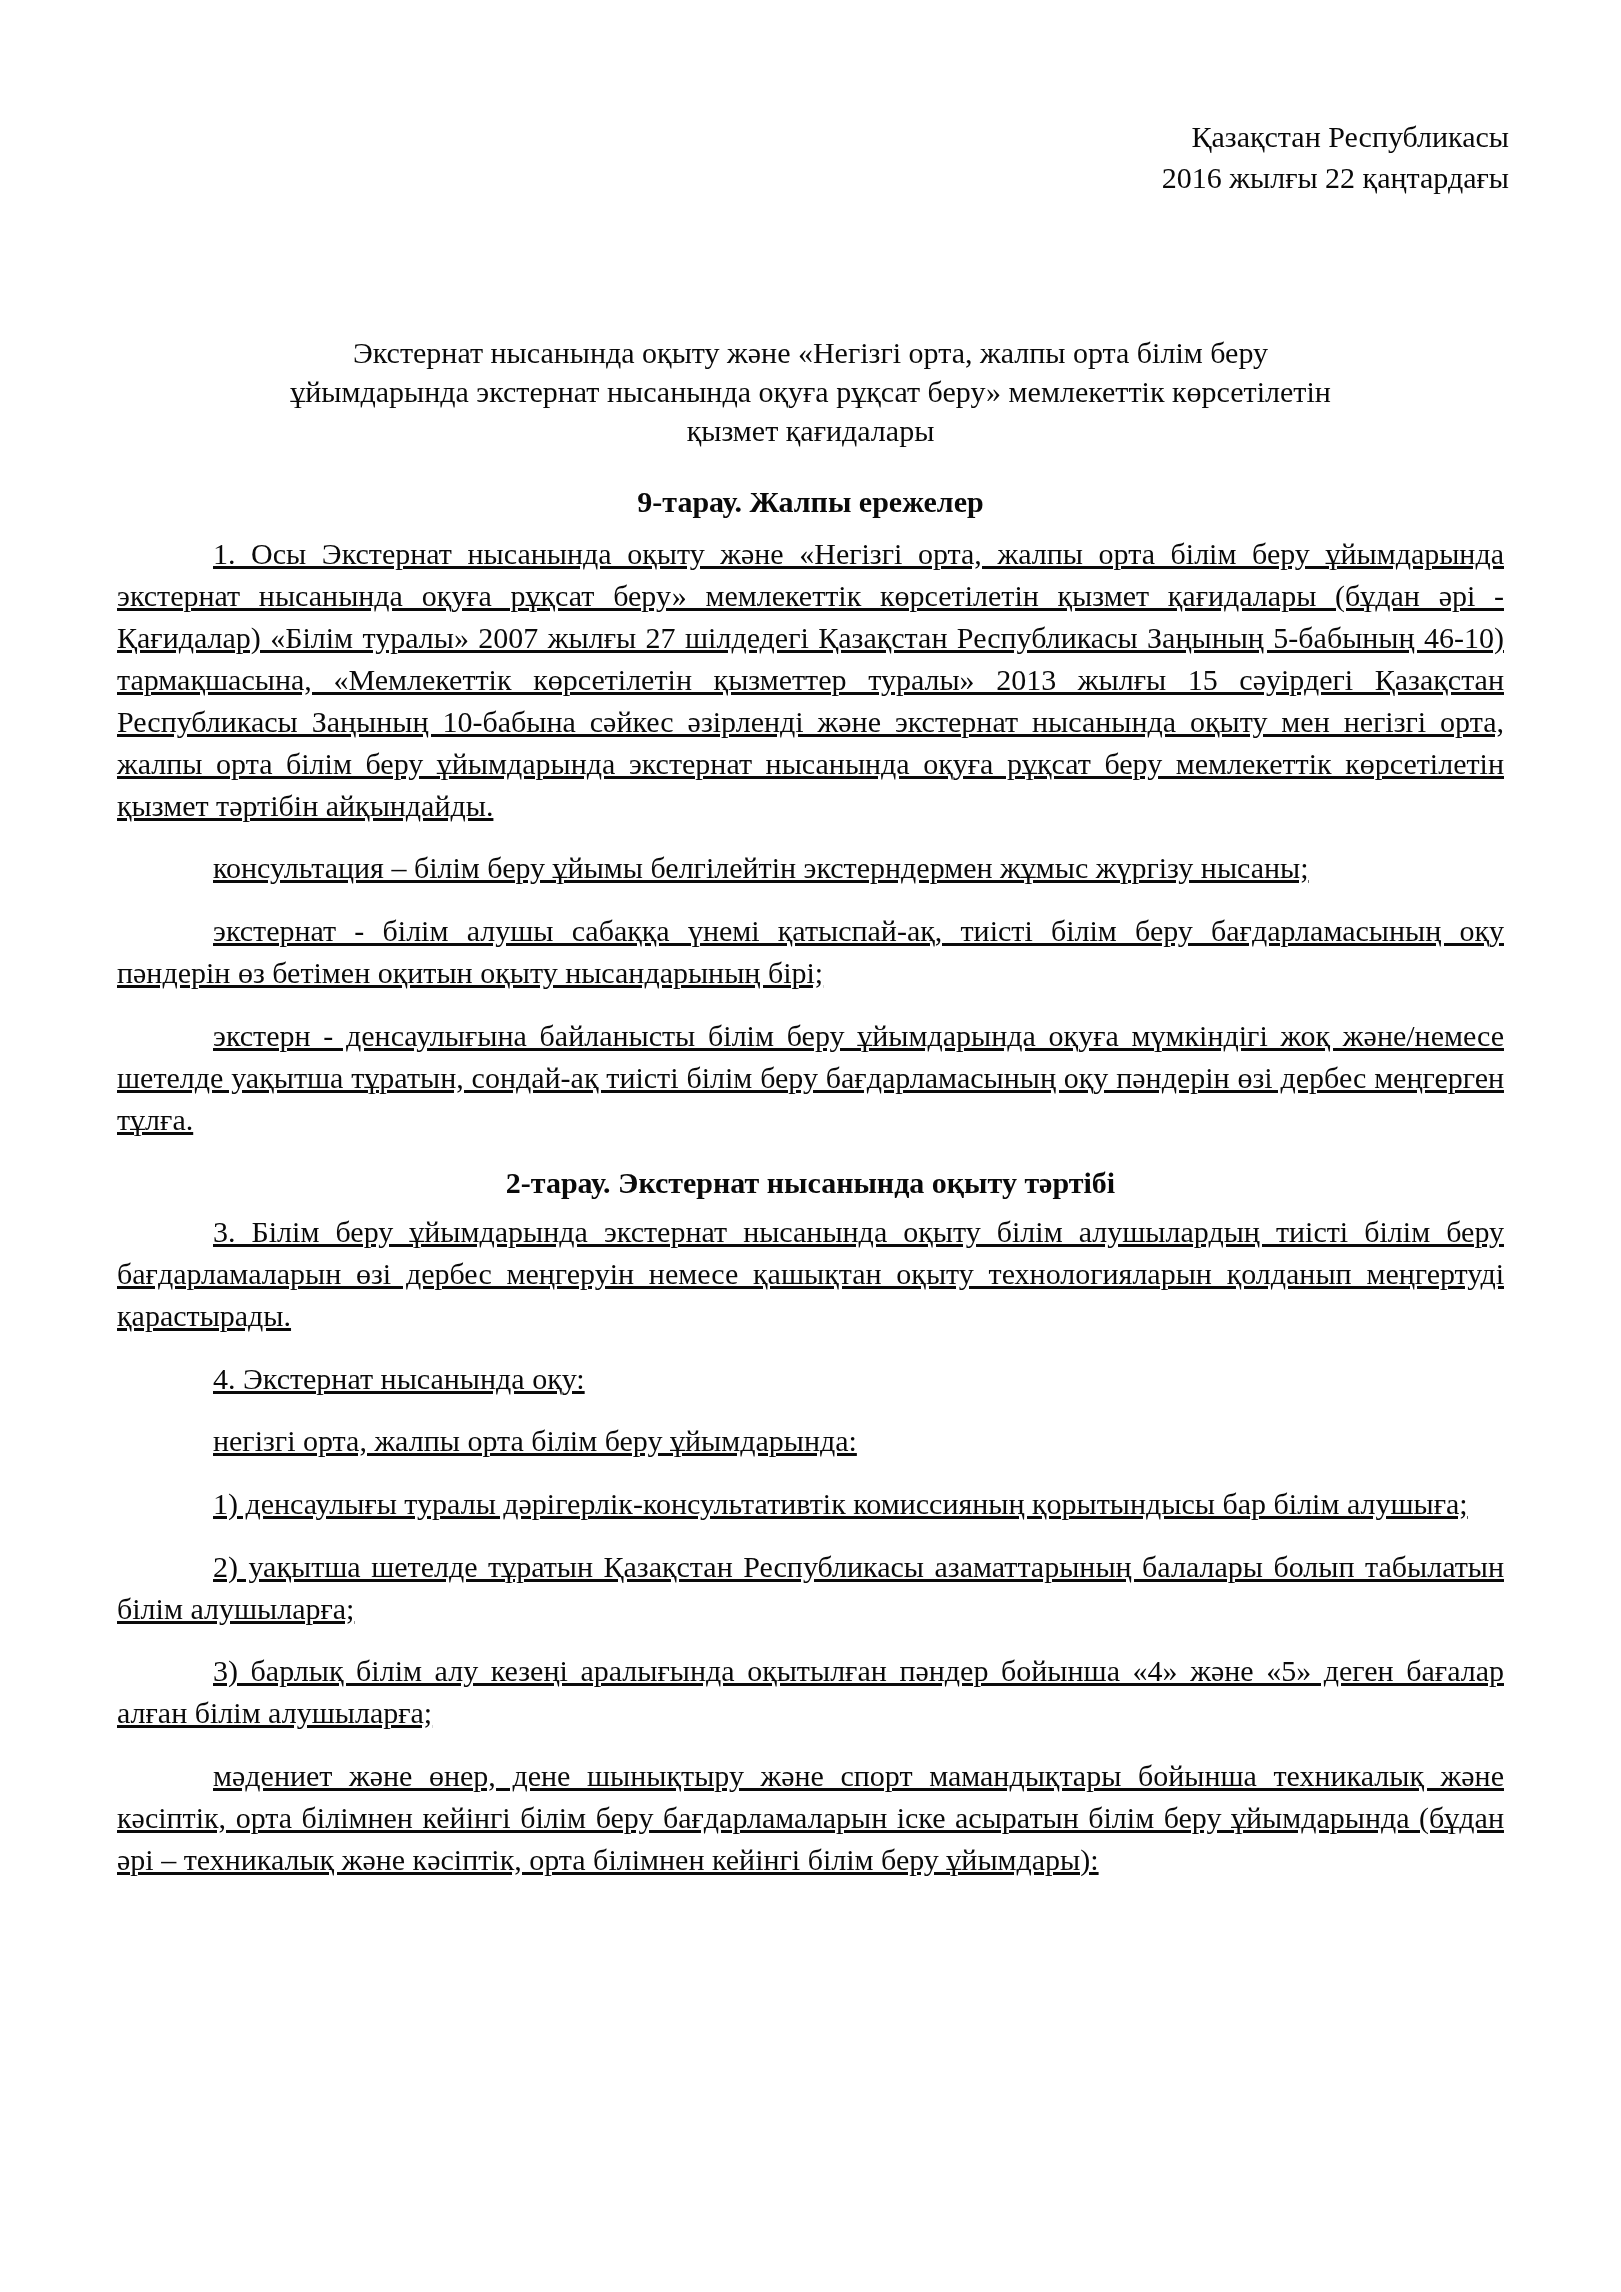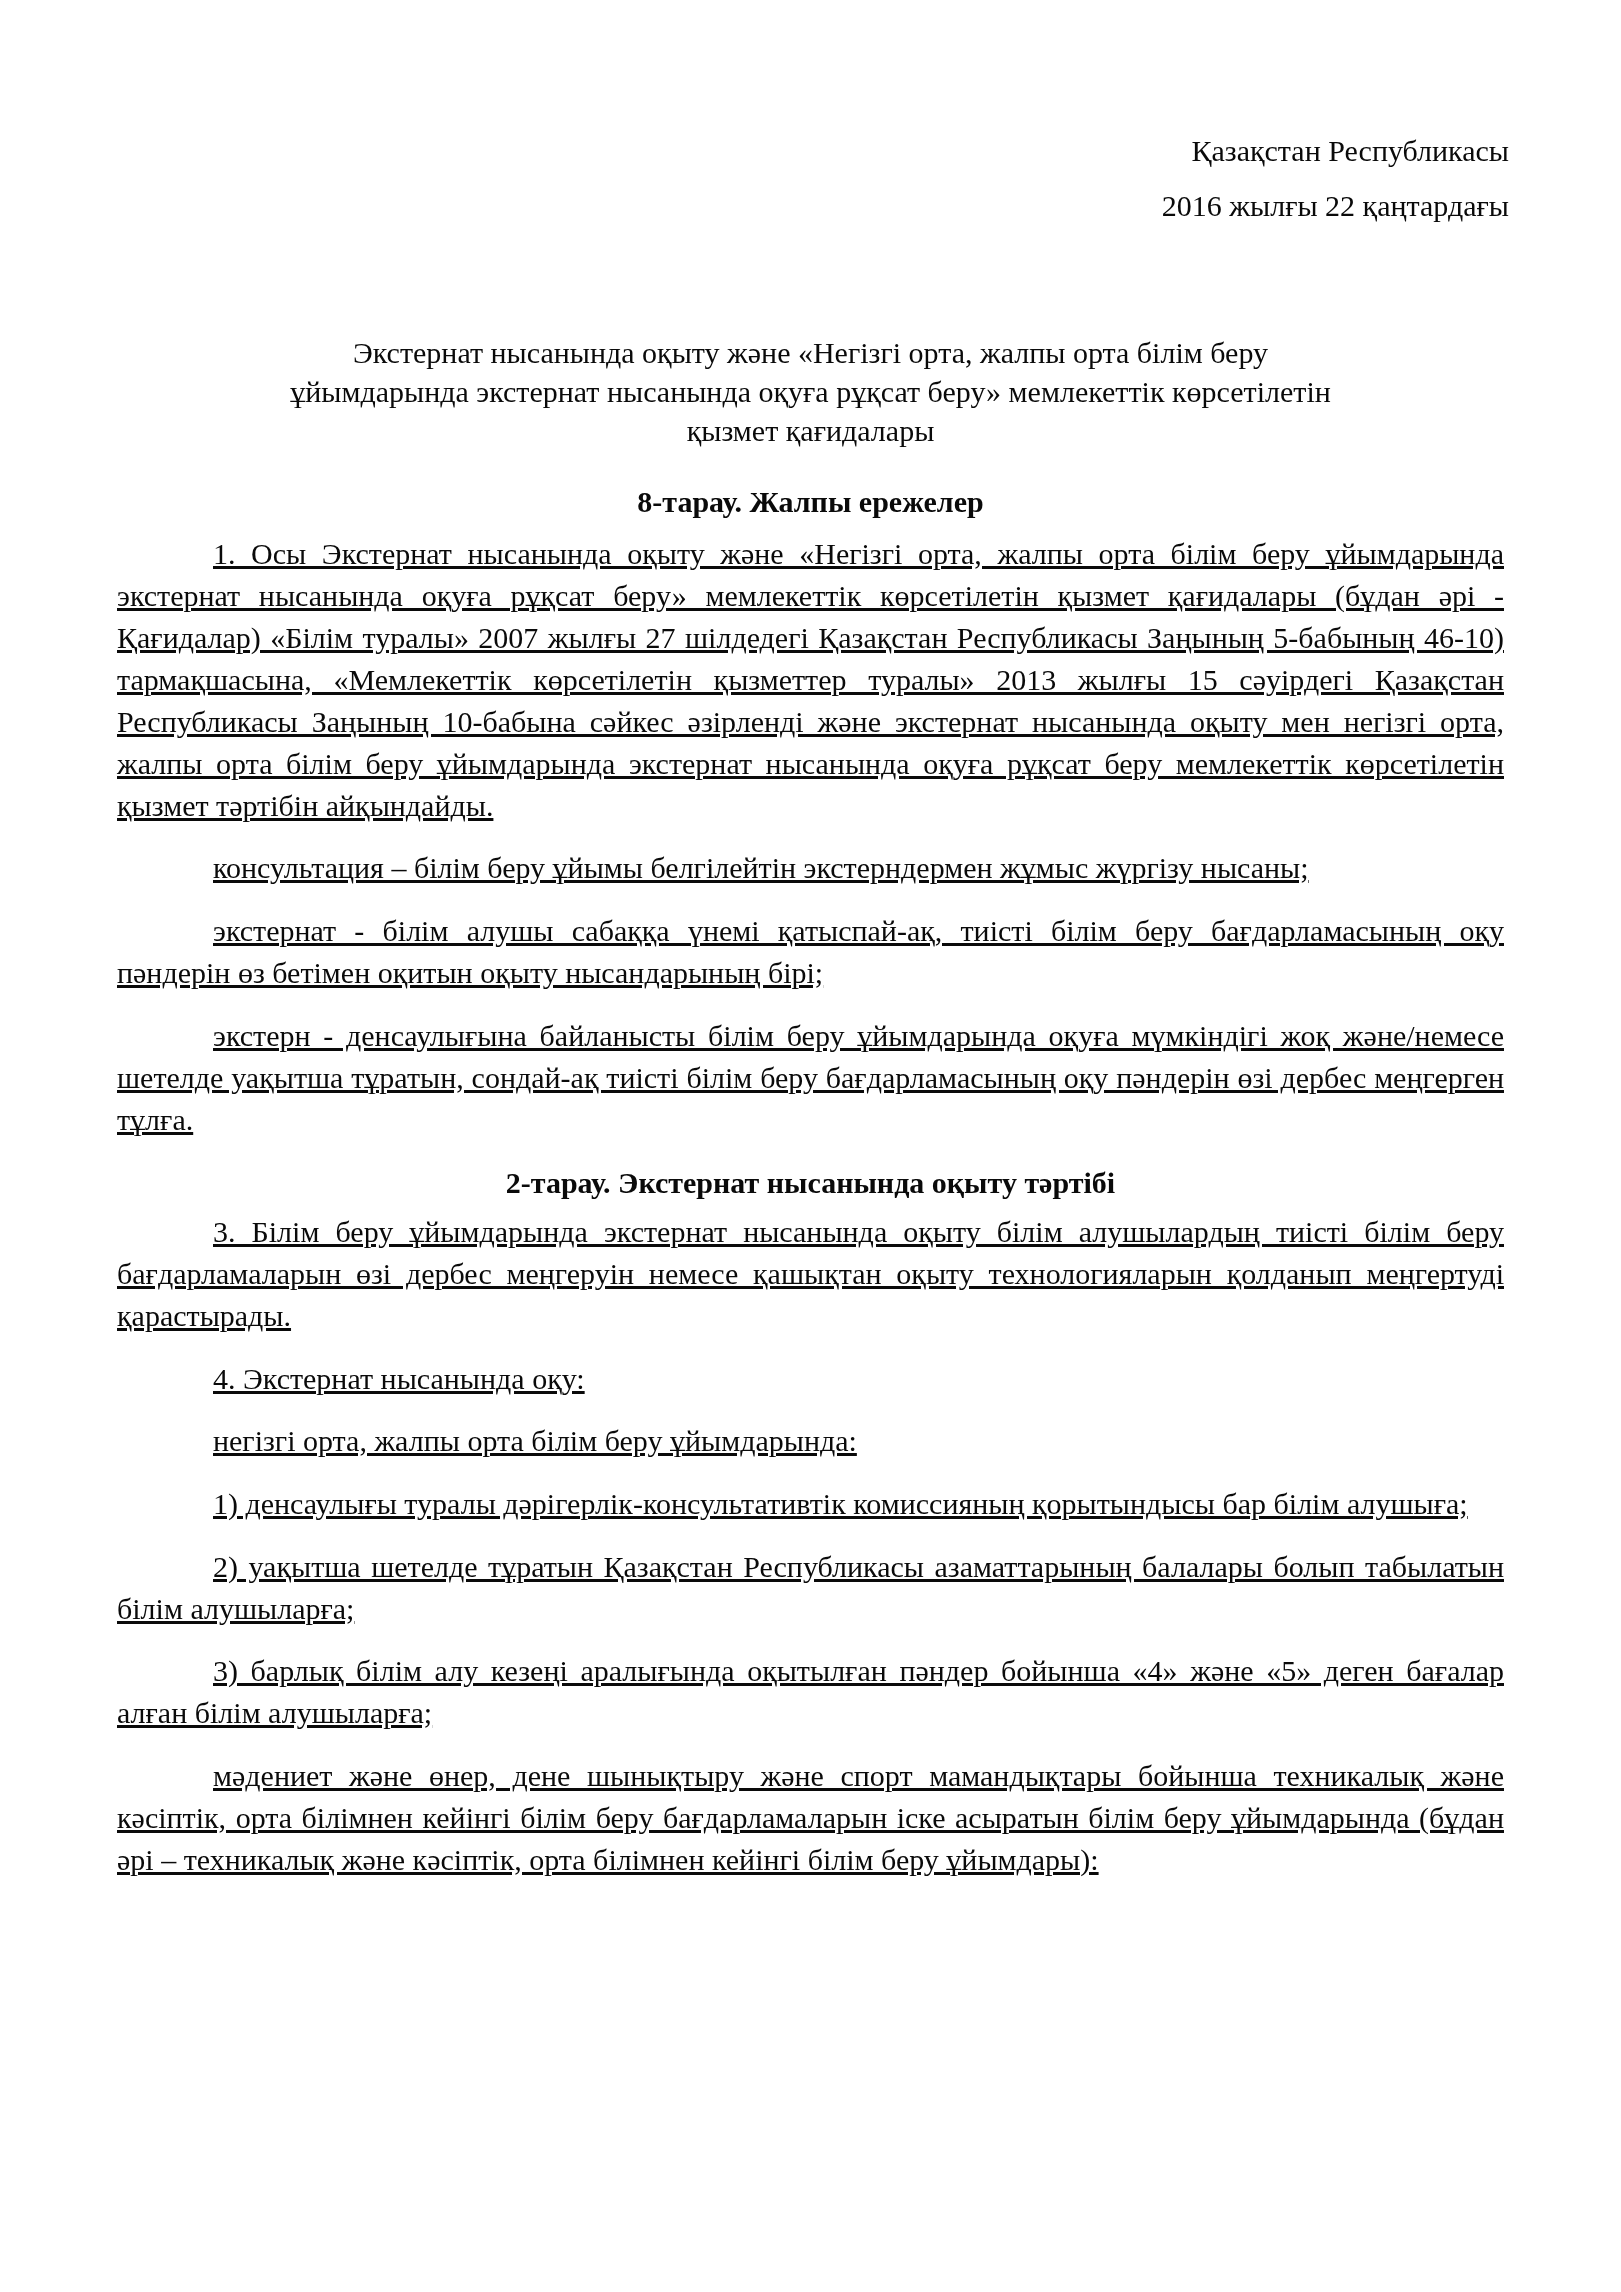--- a/index.html
+++ b/index.html
@@ -24,21 +24,21 @@
       background: #ffffff;
     }
     .approval {
       position: absolute;
       top: 116px;
       right: 112px;
       text-align: right;
       font-size: 30px;
       line-height: 41px;
     }
-    .approval div { white-space: nowrap; margin-top: 14px; }
+    .approval div { white-space: nowrap; }
     .content {
       position: absolute;
       left: 117px;
       top: 333px;
       width: 1387px;
     }
     .doc-title {
       font-weight: normal;
       font-size: 30px;
       line-height: 39px;
@@ -81,21 +81,21 @@
 
   <div class="content">
 
     <h1 class="doc-title">
       <span>Экстернат нысанында оқыту және «Негізгі орта, жалпы орта білім беру</span>
       <span>ұйымдарында экстернат нысанында оқуға рұқсат беру» мемлекеттік көрсетілетін</span>
       <span>қызмет қағидалары</span>
     </h1>
 
     <section>
-      <h2 class="chapter">8-тарау. Жалпы ережелер</h2>
+      <h2 class="chapter">9-тарау. Жалпы ережелер</h2>
       <p class="para">1. Осы Экстернат нысанында оқыту және «Негізгі орта, жалпы орта білім беру ұйымдарында экстернат нысанында оқуға рұқсат беру» мемлекеттік көрсетілетін қызмет қағидалары (бұдан әрі - Қағидалар) «Білім туралы» 2007 жылғы 27 шілдедегі Қазақстан Республикасы Заңының 5-бабының 46-10) тармақшасына, «Мемлекеттік көрсетілетін қызметтер туралы» 2013 жылғы 15 сәуірдегі Қазақстан Республикасы Заңының 10-бабына сәйкес әзірленді және экстернат нысанында оқыту мен негізгі орта, жалпы орта білім беру ұйымдарында экстернат нысанында оқуға рұқсат беру мемлекеттік көрсетілетін қызмет тәртібін айқындайды.</p>
       <p class="para">консультация – білім беру ұйымы белгілейтін экстерндермен жұмыс жүргізу нысаны;</p>
       <p class="para">экстернат - білім алушы сабаққа үнемі қатыспай-ақ, тиісті білім беру бағдарламасының оқу пәндерін өз бетімен оқитын оқыту нысандарының бірі;</p>
       <p class="para">экстерн - денсаулығына байланысты білім беру ұйымдарында оқуға мүмкіндігі жоқ және/немесе шетелде уақытша тұратын, сондай-ақ тиісті білім беру бағдарламасының оқу пәндерін өзі дербес меңгерген тұлға.</p>
     </section>
 
     <section>
       <h2 class="chapter second">2-тарау. Экстернат нысанында оқыту тәртібі</h2>
       <p class="para">3. Білім беру ұйымдарында экстернат нысанында оқыту білім алушылардың тиісті білім беру бағдарламаларын өзі дербес меңгеруін немесе қашықтан оқыту технологияларын қолданып меңгертуді қарастырады.</p>
       <p class="para">4. Экстернат нысанында оқу:</p>

